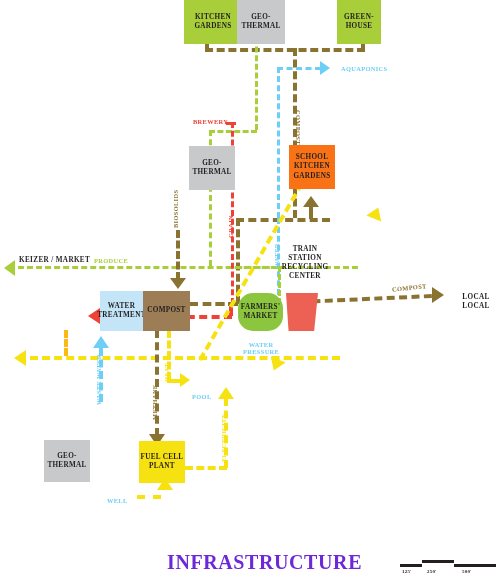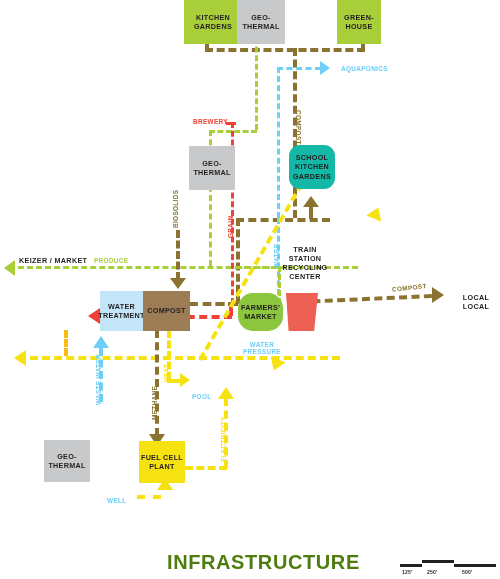--- a/index.html
+++ b/index.html
@@ -1,17 +1,17 @@
 <!DOCTYPE html>
 <html><head>
 <meta charset="utf-8">
 <style>
   html,body{margin:0;padding:0;background:#ffffff;}
   body{font-family:"Liberation Sans", sans-serif;}
-  #root{position:relative;width:500px;height:579px;background:#fff;overflow:hidden;}
+  #root{position:relative;width:500px;height:579px;background:#fff;overflow:hidden;font-family:Liberation Serif, serif;}
 
   
   .box{position:absolute;display:flex;align-items:center;justify-content:center;
        text-align:center;box-sizing:border-box;}
   .box .lbl{font-size:7.2px;font-weight:bold;letter-spacing:.3px;line-height:1.28;color:#231f20;}
 
   
   .txt{position:absolute;font-weight:bold;letter-spacing:.35px;white-space:nowrap;line-height:1.25;}
   .txt.blk{color:#231f20;font-size:7.2px;}
   .txt.grn{color:#a8ce3a;font-size:6.4px;}
@@ -25,21 +25,21 @@
   
   .seg{position:absolute;}
   .h{height:0;border-top-style:dashed;}
   .v{width:0;border-left-style:dashed;}
 
   
   .ah{position:absolute;width:0;height:0;}
 
   
   #title{position:absolute;left:167px;top:551px;font-size:20px;font-weight:bold;
-         letter-spacing:.6px;color:#4d7c0f;}
+         letter-spacing:.6px;color:#6d28d9;}
   #scalewrap{position:absolute;left:400px;top:556px;width:96px;height:20px;}
   .sbar{position:absolute;background:#231f20;}
   .snum{position:absolute;font-size:5px;font-weight:bold;color:#231f20;letter-spacing:.2px;}
 </style>
 </head>
 <body>
 
 <div id="root">
 
   <div class="seg h" style="left:205px;top:48px;width:160px;border-top:4px dashed #8a7230;"></div>
@@ -121,21 +121,21 @@
   </div>
 
   <div class="box" style="left:337px;top:0px;width:44px;height:44px;background:#a8ce3a;">
     <span class="lbl">GREEN-<br>HOUSE</span>
   </div>
 
   <div class="box" style="left:189px;top:146px;width:46px;height:44px;background:#c8c9ca;">
     <span class="lbl">GEO-<br>THERMAL</span>
   </div>
 
-  <div class="box" style="left:289px;top:145px;width:46px;height:44px;background:#14b8a6;border-radius:11px;">
+  <div class="box" style="left:289px;top:145px;width:46px;height:44px;background:#f97316;">
     <span class="lbl">SCHOOL<br>KITCHEN<br>GARDENS</span>
   </div>
 
 
   <div class="box" style="left:100px;top:291px;width:43px;height:40px;background:#c3e5f7;">
     <span class="lbl tiny">WATER<br>TREATMENT</span>
   </div>
 
   <div class="box" style="left:143px;top:291px;width:47px;height:40px;background:#9c7d55;">
     <span class="lbl">COMPOST</span>

